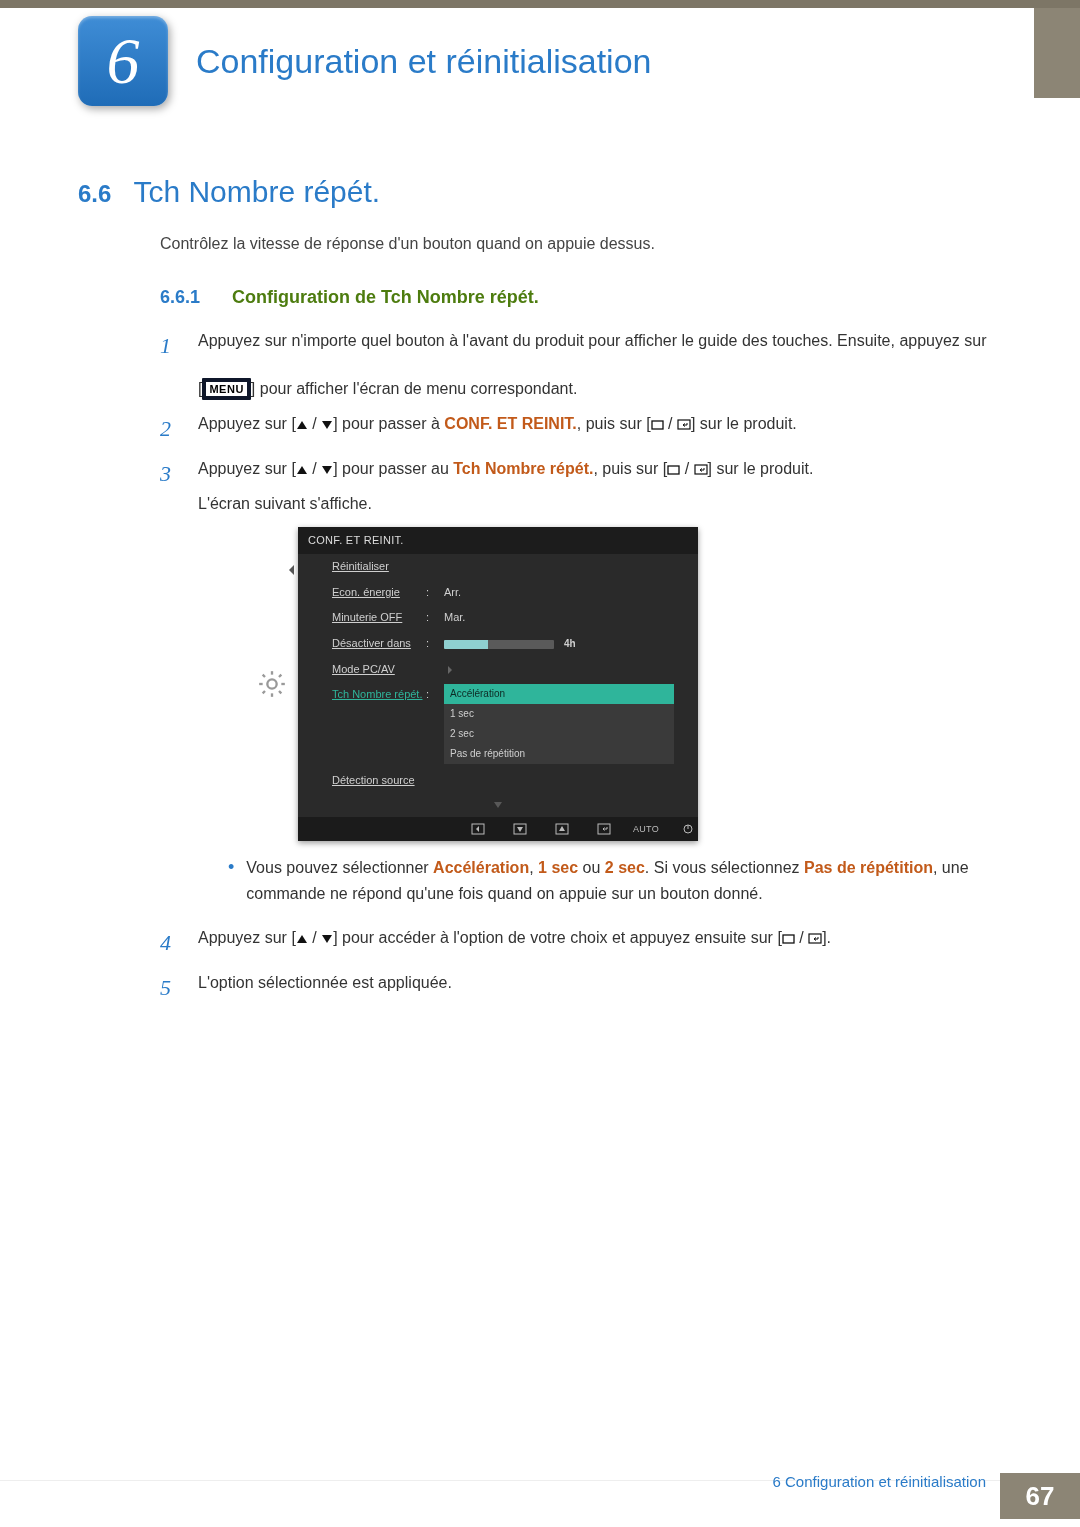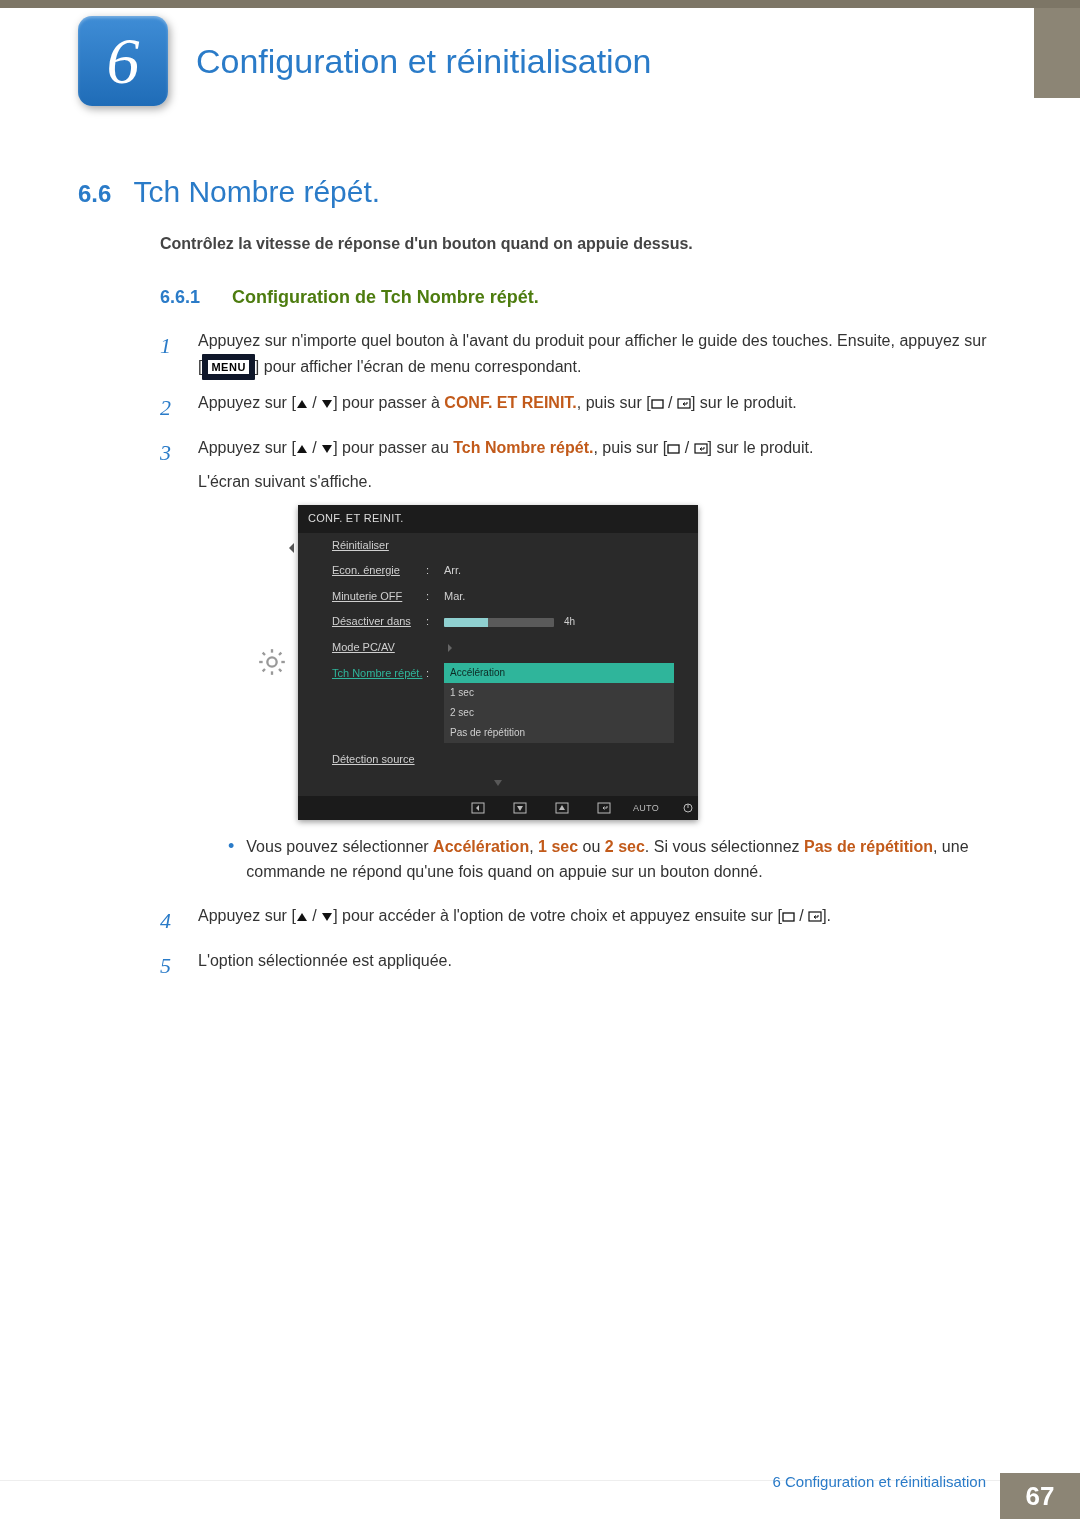--- a/index.html
+++ b/index.html
@@ -19,50 +19,50 @@
     display: flex; align-items: center; justify-content: center;
   }
   .chapter-num { font-size: 66px; font-weight: 400; color: #fff; font-style: italic; font-family: Georgia, serif; }
   .chapter-title { font-size: 34px; color: #2a7bc8; font-weight: 400; }
 
   
   .content { position: absolute; top: 175px; left: 78px; right: 90px; }
   .h2-row { display: flex; align-items: baseline; gap: 22px; margin-bottom: 26px; }
   .h2-num { font-size: 24px; color: #2a7bc8; font-weight: 700; }
   .h2-text { font-size: 30px; color: #2a7bc8; font-weight: 500; }
-  .intro { margin-left: 82px; font-size: 16px; color: #444; margin-bottom: 34px; font-weight: bold; }
+  .intro { margin-left: 82px; font-size: 16px; color: #444; margin-bottom: 34px; }
   .h3-row { margin-left: 82px; display: flex; gap: 32px; margin-bottom: 20px; }
   .h3-num { font-size: 18px; color: #2a7bc8; font-weight: 600; }
   .h3-text { font-size: 18px; color: #4d7c0f; font-weight: 600; }
 
   .steps { margin-left: 82px; }
   .step { display: flex; gap: 16px; margin-bottom: 10px; line-height: 1.6; font-size: 16px; color: #333; }
   .step-num { font-size: 22px; color: #2a7bc8; font-style: italic; font-family: Georgia, serif; min-width: 22px; flex-shrink: 0; }
   .step-body { flex: 1; }
-  .menu-key { display: inline-block; font-family: Arial; font-weight: bold; font-size: 11px; letter-spacing: 0.5px; color: #000; border: 6px solid #0f172a; padding: 0 3px; border-radius: 1px; line-height: 14px; vertical-align: 1px; }
+  .menu-key { display: inline-block; font-family: Arial; font-weight: bold; font-size: 11px; letter-spacing: 0.5px; color: #000; border: 4px solid #0f172a; padding: 0 3px; border-radius: 1px; line-height: 14px; vertical-align: 1px; margin-top: 24px; }
   .sym-up, .sym-down { display:inline-block; vertical-align: -1px; }
   .sym-up svg, .sym-down svg { width: 12px; height: 10px; }
   .sym-return svg { width: 14px; height: 11px; vertical-align: -1px; }
   .sym-rect svg { width: 13px; height: 10px; vertical-align: -1px; }
   .brown { color: #c25a1a; font-weight: bold; }
   .orange { color: #c25a1a; font-weight: bold; }
 
   
   .osd-wrap { margin: 10px 0 14px 54px; display: flex; gap: 6px; align-items: center; }
   .osd-side { width: 40px; display:flex; align-items:center; justify-content:center; }
   .osd-side svg { width: 28px; height: 28px; opacity: 0.85; }
   .osd { width: 400px; background: #2a2a2a; color: #d8d8d8; font-size: 11px; box-shadow: 0 2px 6px rgba(0,0,0,0.4); }
   .osd-title { background: #1c1c1c; color: #ddd; font-size: 11px; padding: 5px 10px; letter-spacing: 0.3px; }
   .osd-grid { display: grid; grid-template-columns: 128px 14px 1fr; }
   .osd-label { padding: 4px 0 4px 34px; color: #cfcfcf; text-decoration: underline; }
   .osd-label.active { color: #2fb59b; }
   .osd-colon { padding: 4px 0; color: #cfcfcf; }
   .osd-val { padding: 4px 24px 4px 4px; color: #cfcfcf; }
   .osd-bar   { display:inline-block; width: 110px; height: 9px; background: linear-gradient(to right,#8fd0d0 0 40%, #5a5a5a 40% 100%); border-radius:1px; vertical-align: middle; }
-  .osd-bar-val { margin-left: 10px; font-size:10px; color:#cfcfcf; }
+  .osd-bar-val { margin-left: 10px; font-size:10px; color:#cfcfcf;font-weight:bold; }
   .osd-dropdown { margin-top:-2px; }
   .osd-dropdown .opt { padding: 2px 6px; font-size: 10px; background:#3a3a3a; color:#cfcfcf; }
   .osd-dropdown .opt.sel { background:#2fb59b; color:#0d2a24; }
   .osd-larrow { position: relative; }
   .osd-larrow::before { content:''; position:absolute; left:-14px; top:38px; border:5px solid transparent; border-right-color:#555; }
   .osd-rarrow { display:inline-block; border:4px solid transparent; border-left-color:#666; margin-left:4px; vertical-align:middle;}
   .osd-down { text-align:center; padding: 2px 0 4px; }
   .osd-down svg { width:8px; height:6px; opacity:.6; }
   .osd-footer { background:#1b1b1b; display:flex; justify-content:flex-end; gap: 22px; padding: 5px 0; }
   .osd-footer .fb { width: 20px; height: 14px; display:flex; align-items:center; justify-content:center; }

